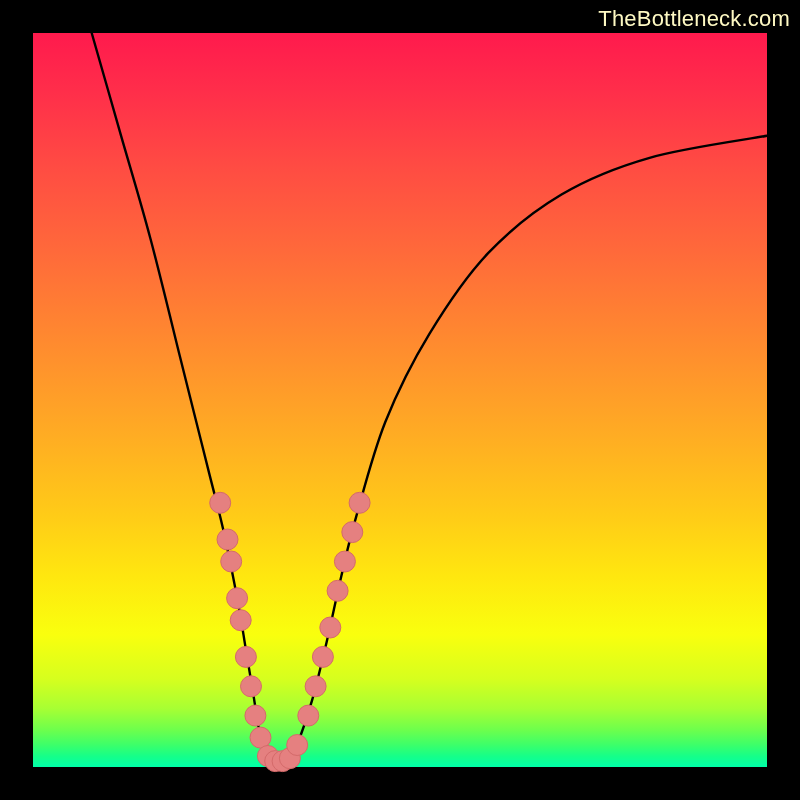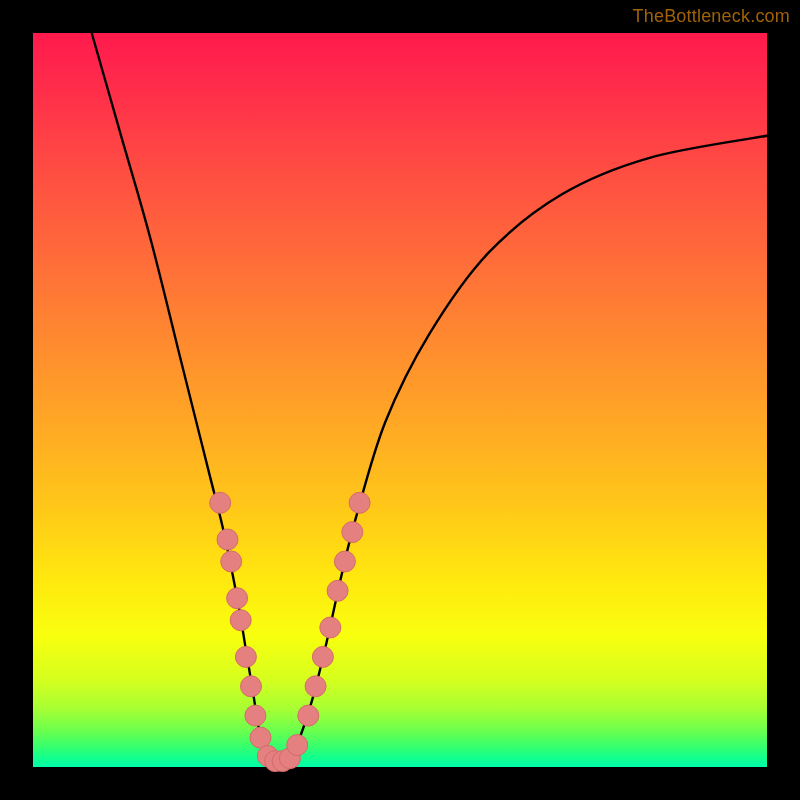--- a/index.html
+++ b/index.html
@@ -41,22 +41,22 @@
       #6cff4d 95%,
       #3cff6a 97%,
       #16ff88 98.5%,
       #00ffa9 100%
     );
   }
   .watermark {
     position: absolute;
     top: 6px;
     right: 10px;
-    color: #a16207;
-    font-size: 18px;
+    color: #fef9c3;
+    font-size: 22px;
     letter-spacing: 0.2px;
     z-index: 10;
     user-select: none;
   }
   svg.curve {
     position: absolute;
     left: 0;
     top: 0;
     width: 734px;
     height: 734px;

